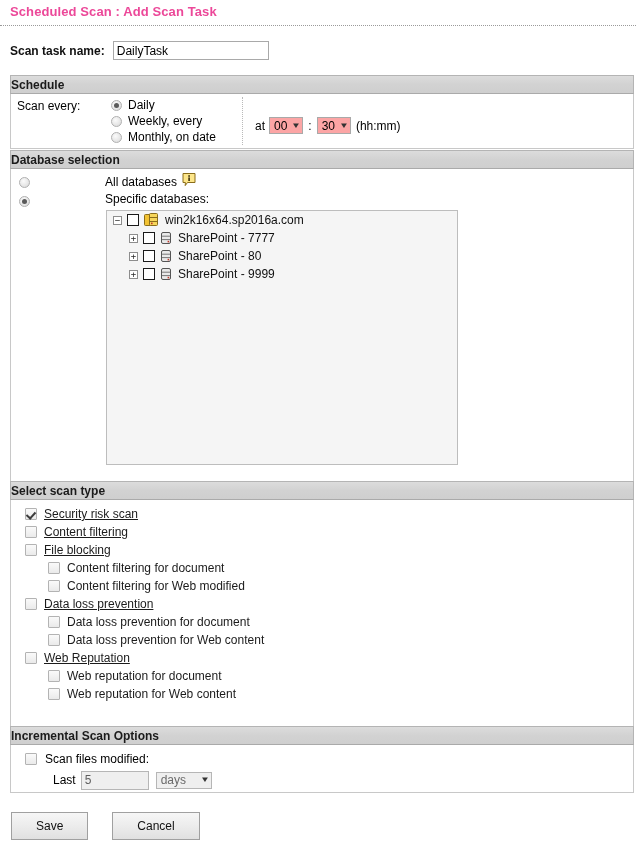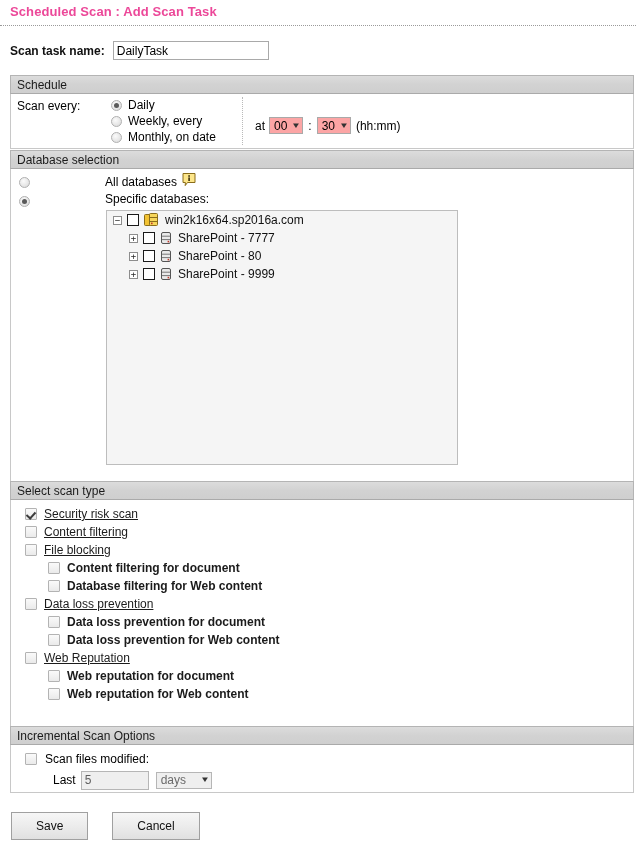--- a/index.html
+++ b/index.html
@@ -39,23 +39,22 @@
     box-sizing:content-box;
   }
 
   
   .panel{position:absolute;left:10px;width:624px;box-sizing:border-box;}
   .panel-head{
     height:19px;
     background:linear-gradient(to bottom,#dcdcdc 0%,#d2d2d2 50%,#cfcfcf 100%);
     border:1px solid #b4b4b4;
     border-bottom:1px solid #aaaaaa;
-    font-weight:normal;font-size:12px;color:#1b1b1b;
+    font-weight:bold;font-size:12px;color:#1b1b1b;
     line-height:19px;
-    padding-left:6px;
     box-sizing:border-box;
   }
   .panel-body{
     background:#ffffff;
     border:1px solid #c8c8c8;
     border-top:none;
     box-sizing:border-box;
     position:relative;
   }
 
@@ -135,21 +134,21 @@
     background:linear-gradient(to bottom,#fafafa,#eaeaea);
     flex:0 0 auto;position:relative;border-radius:1px;
   }
   .cb.checked::after{
     content:"";position:absolute;left:2px;top:1px;width:4px;height:7px;
     border:solid #3c3c3c;border-width:0 2px 2px 0;transform:rotate(42deg);
   }
   .ck-row .link{
     margin-left:7px;font-size:12px;color:#1b1b1b;text-decoration:underline;cursor:pointer;
   }
-  .ck-row .plain{margin-left:7px;font-size:12px;color:#1b1b1b;font-weight:bold;}
+  .ck-row .plain{margin-left:7px;font-size:12px;color:#1b1b1b;}
 
   
   #incr-panel{top:726px;}
   #incr-body{height:48px;}
   .incr-row1{display:flex;align-items:center;height:20px;padding-left:14px;padding-top:4px;}
   .incr-row1 .plain{margin-left:8px;font-size:12px;}
   .incr-row2{display:flex;align-items:center;height:22px;padding-left:42px;}
   .incr-row2 .lastlbl{font-size:12px;margin-right:5px;}
   .num-input{
     width:60px;height:17px;border:1px solid #b6b6b6;background:#efefef;color:#5e5e5e;
@@ -318,21 +317,21 @@
       <div class="ck-row">
         <span class="cb"></span>
         <span class="link">File blocking</span>
       </div>
       <div class="ck-row sub">
         <span class="cb"></span>
         <span class="plain">Content filtering for document</span>
       </div>
       <div class="ck-row sub">
         <span class="cb"></span>
-        <span class="plain">Database filtering for Web content</span>
+        <span class="plain">Content filtering for Web modified</span>
       </div>
       <div class="ck-row">
         <span class="cb"></span>
         <span class="link">Data loss prevention</span>
       </div>
       <div class="ck-row sub">
         <span class="cb"></span>
         <span class="plain">Data loss prevention for document</span>
       </div>
       <div class="ck-row sub">

